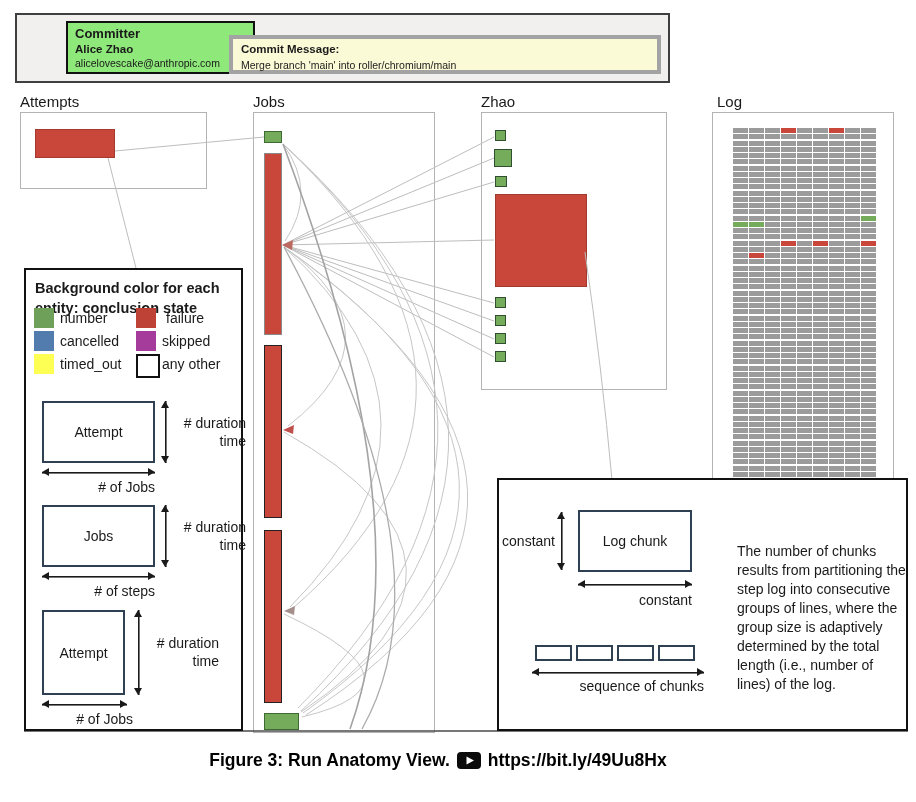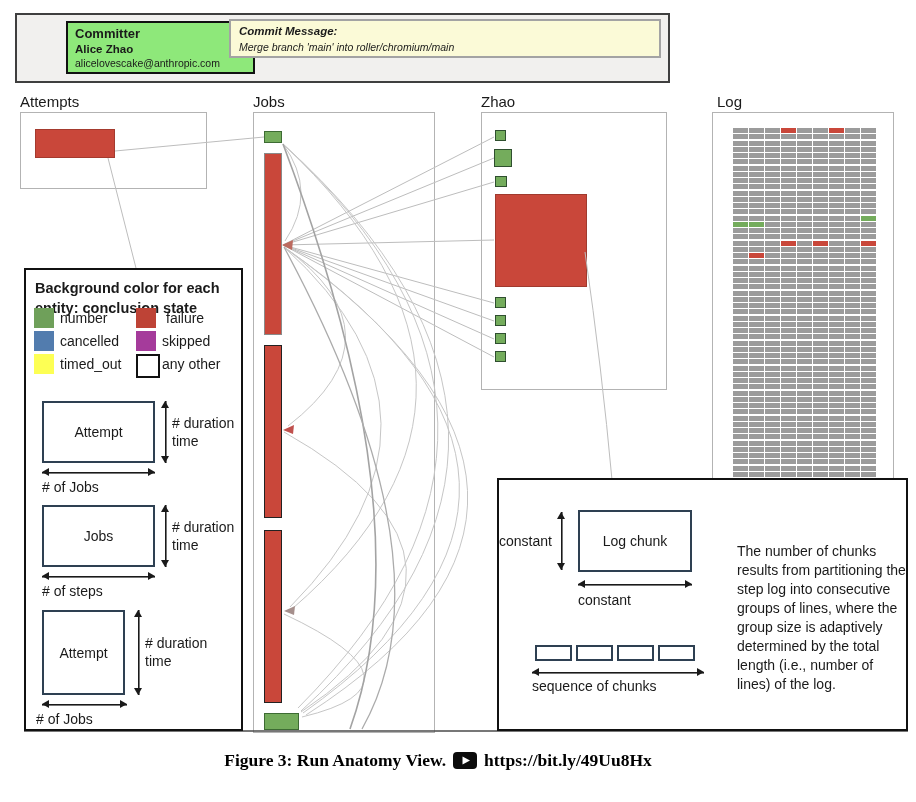--- a/index.html
+++ b/index.html
@@ -5,62 +5,62 @@
   html,body{margin:0;padding:0;background:#fff;}
   body{font-family:"Liberation Sans","DejaVu Sans",sans-serif;color:#1a1a1a;}
   .canvas{position:relative;width:916px;height:802px;background:#fff;overflow:hidden;}
 
   
   .header-box{position:absolute;left:15px;top:13px;width:651px;height:66px;background:#f1f0ee;border:2px solid #3f3f3f;}
   .committer-box{position:absolute;left:9px;top:6px;width:189px;height:53px;border:2px solid #111;padding:3px 7px;box-sizing:border-box;margin-left:40px;}
   .c-title{font-weight:bold;font-size:13px;}
   .c-name{font-weight:bold;font-size:11.5px;margin-top:2px;}
   .c-email{font-size:10.5px;margin-top:2px;}
-  .commit-box{position:absolute;left:212px;top:4px;width:432px;height:39px;background:#fbfad7;border:2px solid #a3a3a3;padding:4px 8px;box-sizing:border-box;font-style:italic;}
+  .commit-box{position:absolute;left:212px;top:20px;width:432px;height:39px;background:#fbfad7;border:4px solid #a3a3a3;padding:4px 8px;box-sizing:border-box;}
   .m-label{font-weight:bold;font-size:11.5px;}
   .m-text{font-size:10.5px;margin-top:4px;}
 
   
   .panel-label{position:absolute;font-size:15px;}
   .panel{position:absolute;border:1px solid #b3b3b3;background:#fff;}
   .ent{position:absolute;box-sizing:border-box;}
 
   
   .log-grid{position:absolute;left:733px;top:128px;display:grid;grid-template-columns:repeat(9,15px);column-gap:1px;row-gap:1.25px;}
   .log-cell{width:15px;height:5px;}
 
   
   .callout{position:absolute;background:#fff;border:2px solid #111;box-sizing:border-box;z-index:3;}
   .legend-box{left:24px;top:268px;width:219px;height:463px;}
   .legend-title{position:absolute;left:9px;top:8px;width:200px;font-size:14.5px;font-weight:bold;line-height:1.38;}
   .sw{position:absolute;width:20px;height:20px;}
   .sw-label{position:absolute;font-size:14px;}
   .lg-rect{position:absolute;border:2px solid #2e4052;box-sizing:border-box;display:flex;align-items:center;justify-content:center;font-size:14px;background:#fff;}
-  .dim-label{position:absolute;font-size:14px;text-align:left;line-height:1.25;}
+  .dim-label{position:absolute;font-size:14px;text-align:right;line-height:1.25;}
 
   
   .arrow-h{position:absolute;height:9px;background:linear-gradient(#1a1a1a,#1a1a1a) center/100% 1.6px no-repeat;}
   .arrow-h::before,.arrow-h::after{content:"";position:absolute;top:0;border-top:4.5px solid transparent;border-bottom:4.5px solid transparent;}
   .arrow-h::before{left:0;border-right:7px solid #1a1a1a;}
   .arrow-h::after{right:0;border-left:7px solid #1a1a1a;}
   .arrow-v{position:absolute;width:9px;background:linear-gradient(#1a1a1a,#1a1a1a) center/1.6px 100% no-repeat;}
   .arrow-v::before,.arrow-v::after{content:"";position:absolute;left:0;border-left:4.5px solid transparent;border-right:4.5px solid transparent;}
   .arrow-v::before{top:0;border-bottom:7px solid #1a1a1a;}
   .arrow-v::after{bottom:0;border-top:7px solid #1a1a1a;}
 
   .chunks-box{left:497px;top:478px;width:411px;height:253px;}
   .chunks-title{position:absolute;left:233px;top:10px;width:150px;text-align:center;font-size:15px;font-weight:bold;line-height:1.3;}
   .chunks-body{position:absolute;left:238px;top:62px;width:170px;font-size:14px;line-height:19px;}
   .seq-rect{position:absolute;top:0;width:37px;height:16px;border:2px solid #2e4052;box-sizing:border-box;background:#fff;}
 
   
   .wires{position:absolute;left:0;top:0;z-index:2;pointer-events:none;}
 
   
-  .caption{position:absolute;left:0;top:750px;width:876px;display:flex;align-items:center;justify-content:center;gap:7px;font-family:Liberation Serif, serif;font-weight:bold;font-size:17.5px;color:#000;}
+  .caption{position:absolute;left:0;top:750px;width:876px;display:flex;align-items:center;justify-content:center;gap:7px;font-family:Liberation Sans, sans-serif;font-weight:bold;font-size:17.5px;color:#000;}
   .caption a{color:#000;text-decoration:none;}
 </style>
 </head>
 <body>
 
 <div class="canvas">
 
   <div class="header-box">
     <div class="committer-box" style="background: rgb(142, 232, 122);">
       <div class="c-title">Committer</div>

